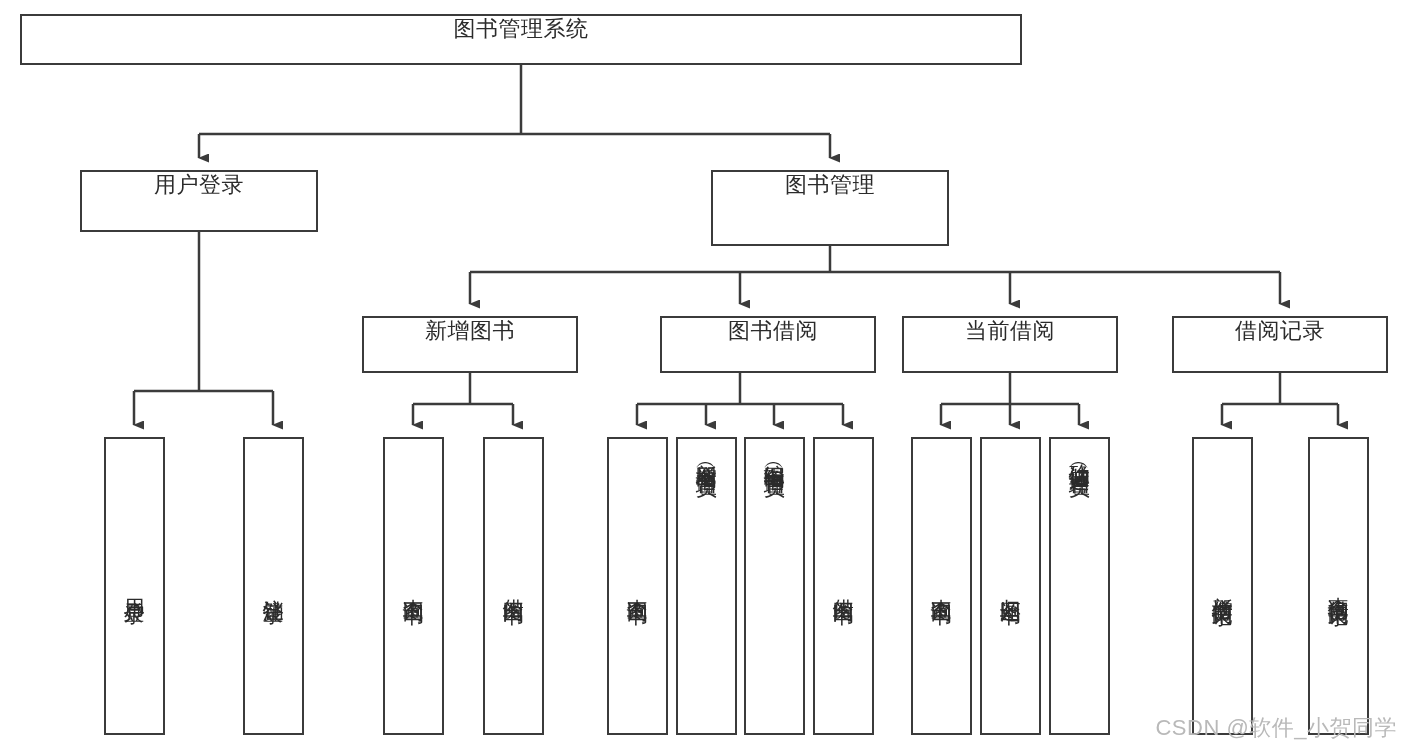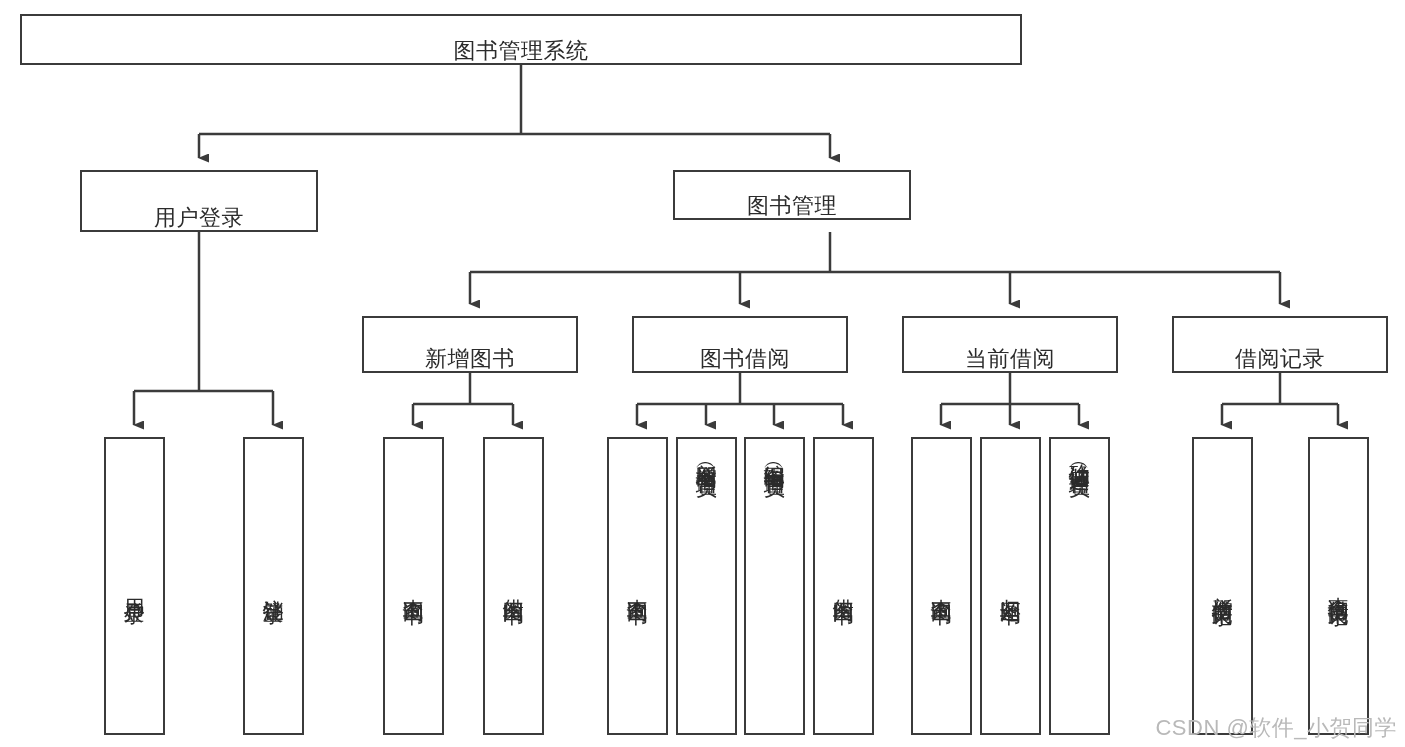--- a/index.html
+++ b/index.html
@@ -19,21 +19,21 @@
     left: 0; top: 0;
     width: 1405px;
     height: 747px;
   }
   .node-box {
     position: absolute;
     box-sizing: border-box;
     border: 2.5px solid #3b3b3b;
     background: #ffffff;
     display: flex;
-    align-items: flex-end;
+    align-items: flex-start;
     justify-content: center;
     color: #2b2b2b;
   }
   .node-label {
     font-size: 22px;
     line-height: 1.15;
     letter-spacing: 0.5px;
     white-space: nowrap;
     color: #2b2b2b;
   }
@@ -133,28 +133,28 @@
     </g>
   </svg>
 
   <div class="node-box" style="left:20px; top:14px; width:1002px; height:51px;">
     <span class="node-label">图书管理系统</span>
   </div>
 
   <div class="node-box" style="left:80px; top:170px; width:238px; height:62px;">
     <span class="node-label">用户登录</span>
   </div>
-  <div class="node-box" style="left:673px; top:170px; width:238px; height:50px;">
+  <div class="node-box" style="left:711px; top:170px; width:238px; height:76px;">
     <span class="node-label">图书管理</span>
   </div>
 
   <div class="node-box" style="left:362px; top:316px; width:216px; height:57px;">
     <span class="node-label">新增图书</span>
   </div>
-  <div class="node-box" style="left:632px; top:316px; width:216px; height:57px;padding-left:10px;">
+  <div class="node-box" style="left:660px; top:316px; width:216px; height:57px;padding-left:10px;">
     <span class="node-label">图书借阅</span>
   </div>
   <div class="node-box" style="left:1172px; top:316px; width:216px; height:57px;">
     <span class="node-label">借阅记录</span>
   </div>
   <div class="node-box" style="left:902px; top:316px; width:216px; height:57px;">
     <span class="node-label">当前借阅</span>
   </div>
 
   <div class="leaf-box centered" style="left:104px; top:437px; width:61px; height:298px;">

